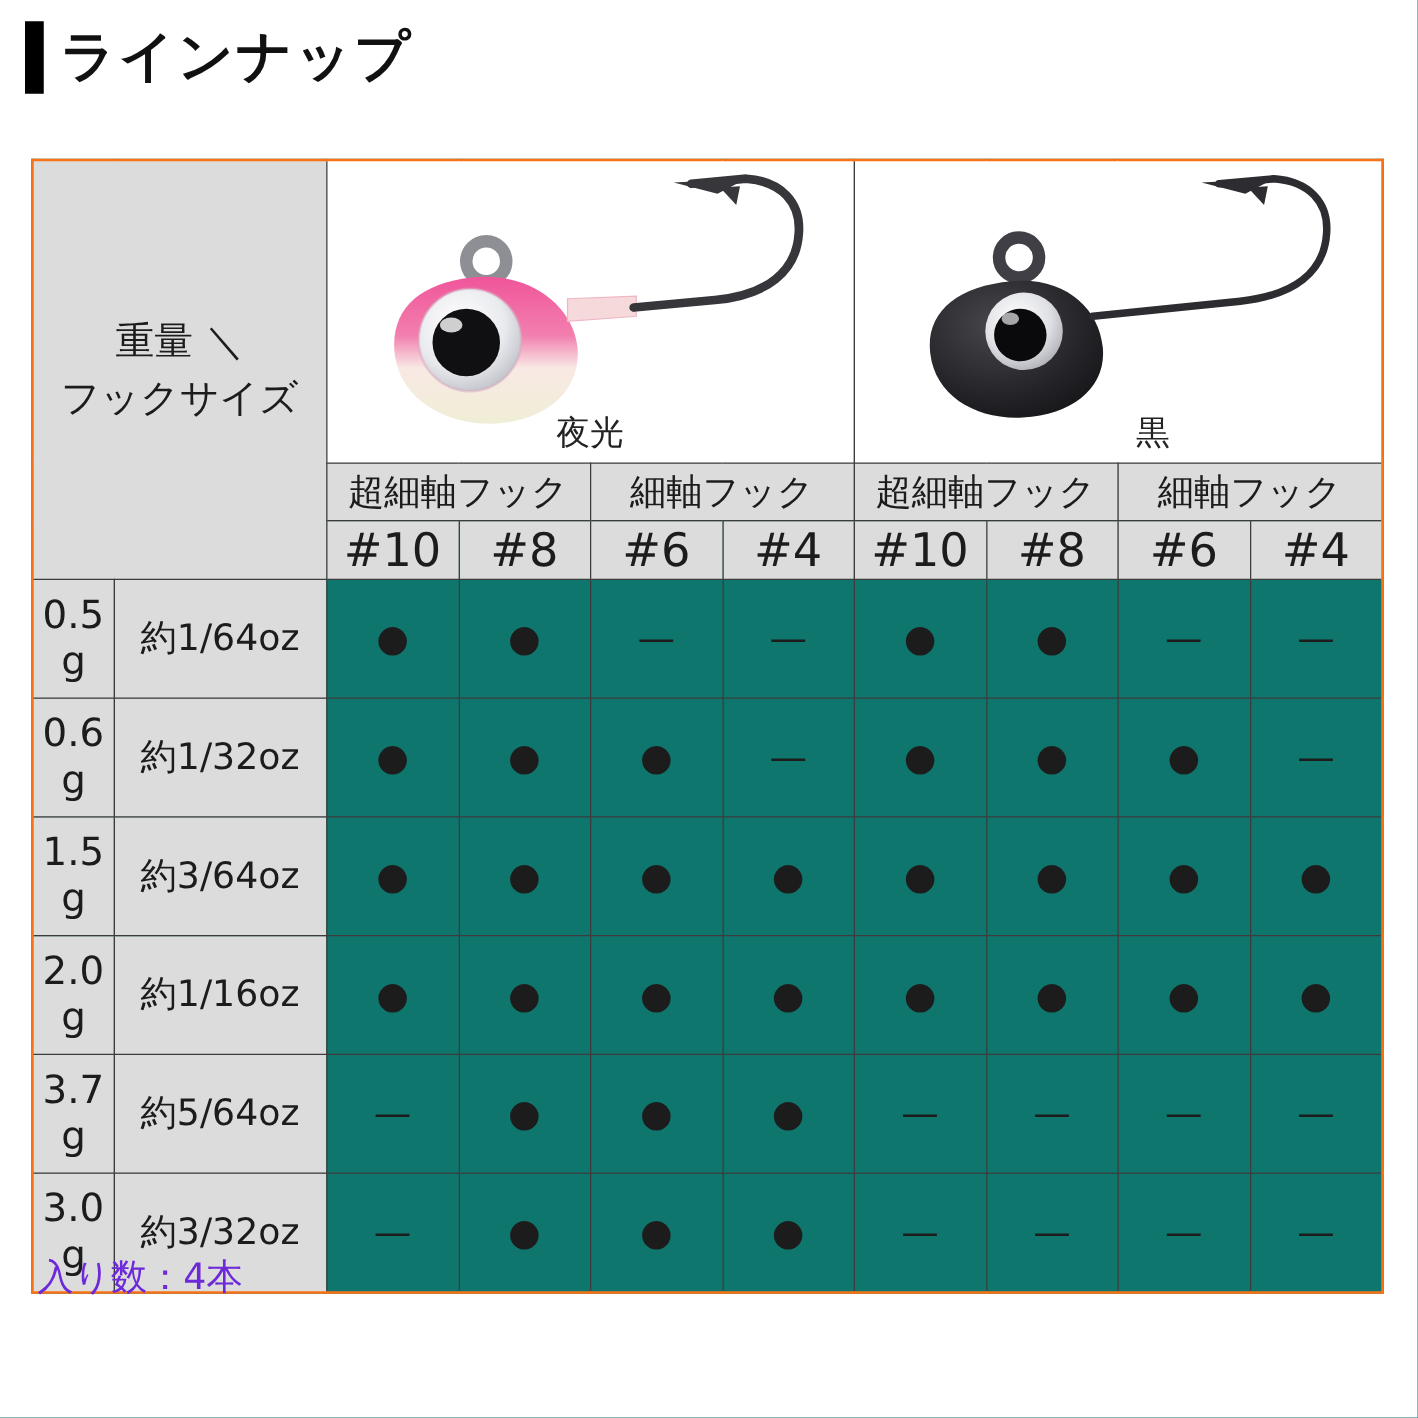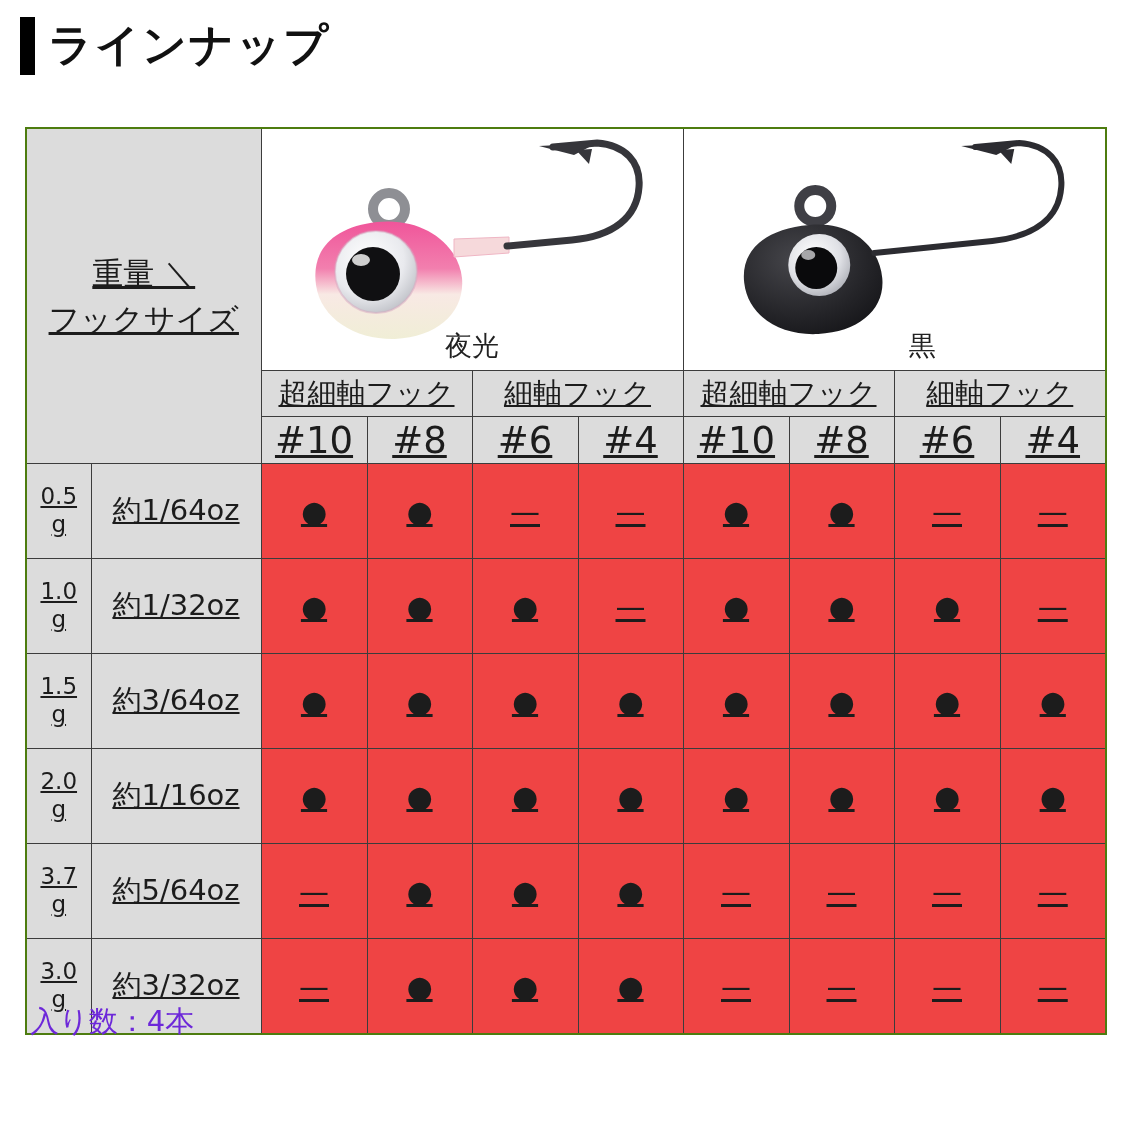--- a/index.html
+++ b/index.html
@@ -12,38 +12,38 @@
     overflow:hidden;
   }
   
   .title-row{position:absolute;left:20px;top:16px;display:flex;align-items:center;}
   .title-bar{width:15px;height:58px;background:#000;}
   .title-text{margin-left:13px;font-size:44px;font-weight:bold;letter-spacing:2px;color:#111;}
   
   table.lineup{
     position:absolute;left:25px;top:127px;
     border-collapse:collapse;table-layout:fixed;
-    background:#ef4444;border:2px solid #4d7c0f;text-decoration:underline;
+    background:#0f766e;border:2px solid #f97316;
   }
   table.lineup td{
     border:1px solid #3c3c3c;
     padding:0;text-align:center;vertical-align:middle;color:#1c1c1c;
   }
   .gray{background:#dcdcdc;}
   .corner{font-size:31px;line-height:1.5;white-space:pre-line;}
   .img-cell{height:241px;background:#fff;}
   .img-wrap{position:relative;width:100%;height:241px;}
   .img-wrap svg{position:absolute;left:0;top:0;width:100%;height:100%;}
   .img-label{position:absolute;left:0;right:0;bottom:6px;font-size:27px;color:#222;}
   .shift-right{transform:translateX(28px);}
   .r-hook td{height:45px;font-size:29px;}
   .r-size td{height:46px;font-size:37px;}
   .r-data td{height:94px;}
   .mark{font-size:30px;}
-  .wcell{font-size:23px;line-height:1.2;white-space:pre-line;}
+  .wcell{font-size:31px;line-height:1.2;white-space:pre-line;}
   .ozcell{font-size:29px;}
   
   .footer-note{position:absolute;left:30px;top:1002px;font-size:29px;color:#6d28d9;}
 </style>
 </head>
 <body>
 
 <div class="title-row">
   <div class="title-bar"></div>
   <div class="title-text">ラインナップ</div>
@@ -150,21 +150,21 @@
       <td class="mark">●</td>
       <td class="mark">●</td>
       <td class="mark">—</td>
       <td class="mark">—</td>
       <td class="mark">●</td>
       <td class="mark">●</td>
       <td class="mark">—</td>
       <td class="mark">—</td>
     </tr>
     <tr class="r-data">
-      <td class="gray wcell">1.0
+      <td class="gray wcell">0.6
 g</td>
       <td class="gray ozcell">約1/32oz</td>
       <td class="mark">●</td>
       <td class="mark">●</td>
       <td class="mark">●</td>
       <td class="mark">—</td>
       <td class="mark">●</td>
       <td class="mark">●</td>
       <td class="mark">●</td>
       <td class="mark">—</td>

